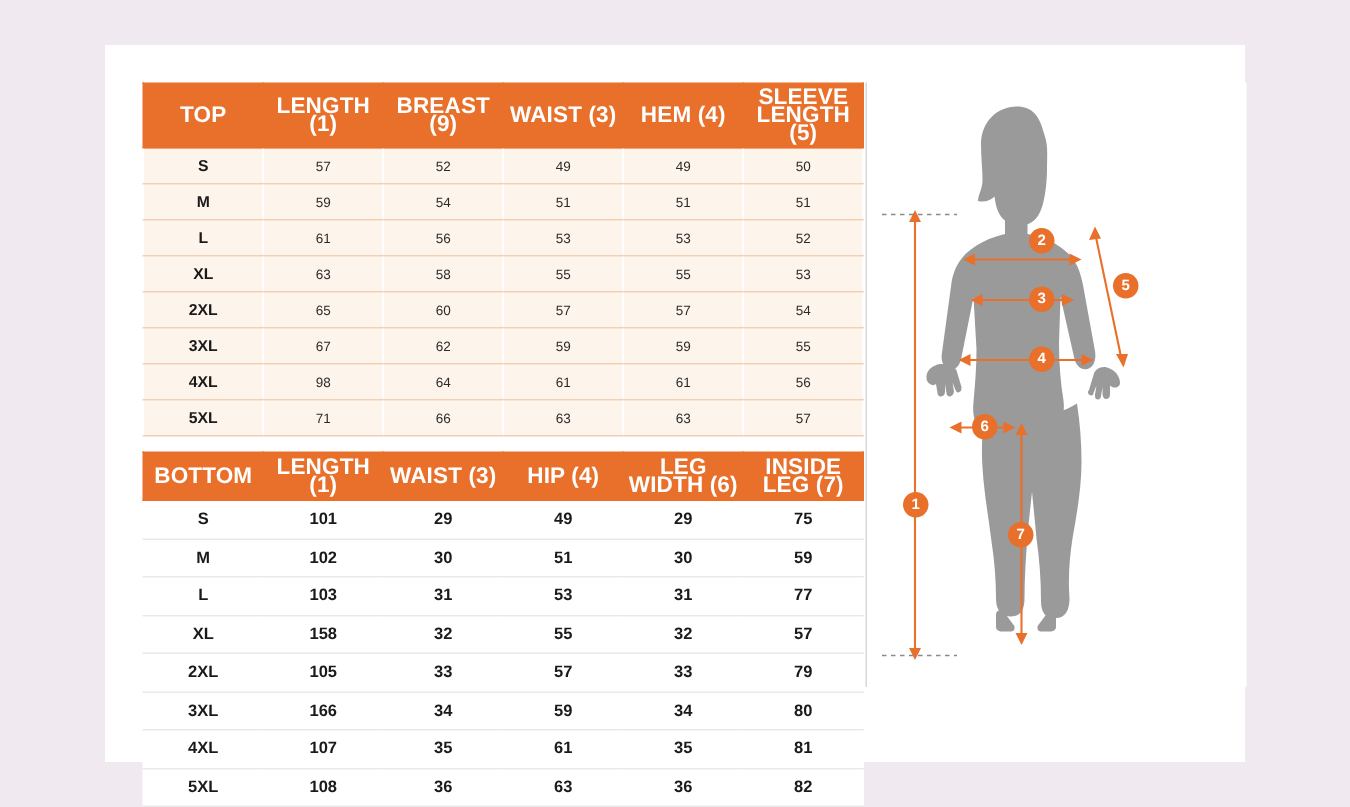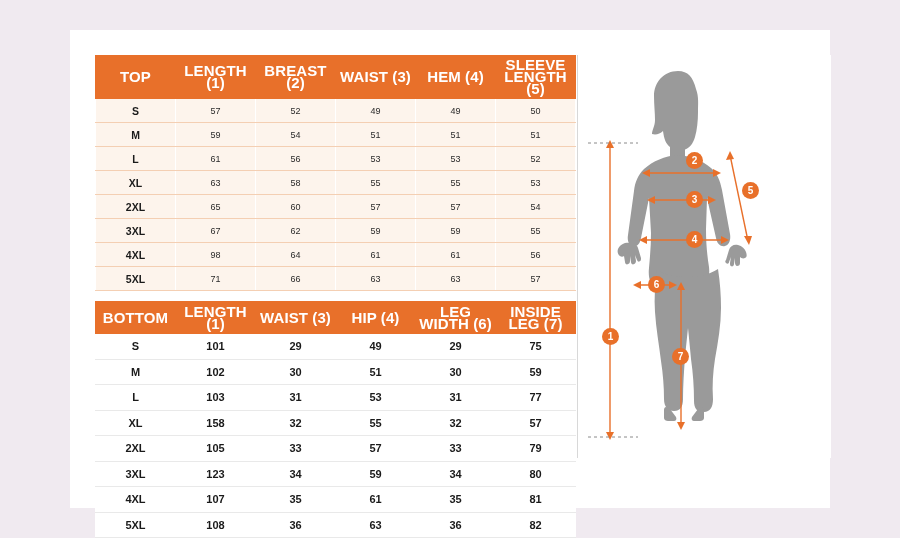--- a/index.html
+++ b/index.html
@@ -134,21 +134,21 @@
           <col style="width:80px">
           <col style="width:80px">
         <col style="width:80px">
           <col style="width:80px">
           <col style="width:80px">
       </colgroup>
       <thead>
         <tr class="hdr">
           <th>TOP</th>
           <th>LENGTH (1)</th>
-          <th>BREAST (2)</th>
+          <th>BREAST (9)</th>
           <th>WAIST (3)</th>
           <th>HEM (4)</th>
           <th>SLEEVE LENGTH (5)</th>
         </tr>
       </thead>
       <tbody>
         <tr>
           <td class="size">S</td>
           <td>57</td>
           <td>52</td>
@@ -272,21 +272,21 @@
         <tr>
           <td>2XL</td>
           <td>105</td>
           <td>33</td>
           <td>57</td>
           <td>33</td>
           <td>79</td>
         </tr>
         <tr>
           <td>3XL</td>
-          <td>123</td>
+          <td>166</td>
           <td>34</td>
           <td>59</td>
           <td>34</td>
           <td>80</td>
         </tr>
         <tr>
           <td>4XL</td>
           <td>107</td>
           <td>35</td>
           <td>61</td>

